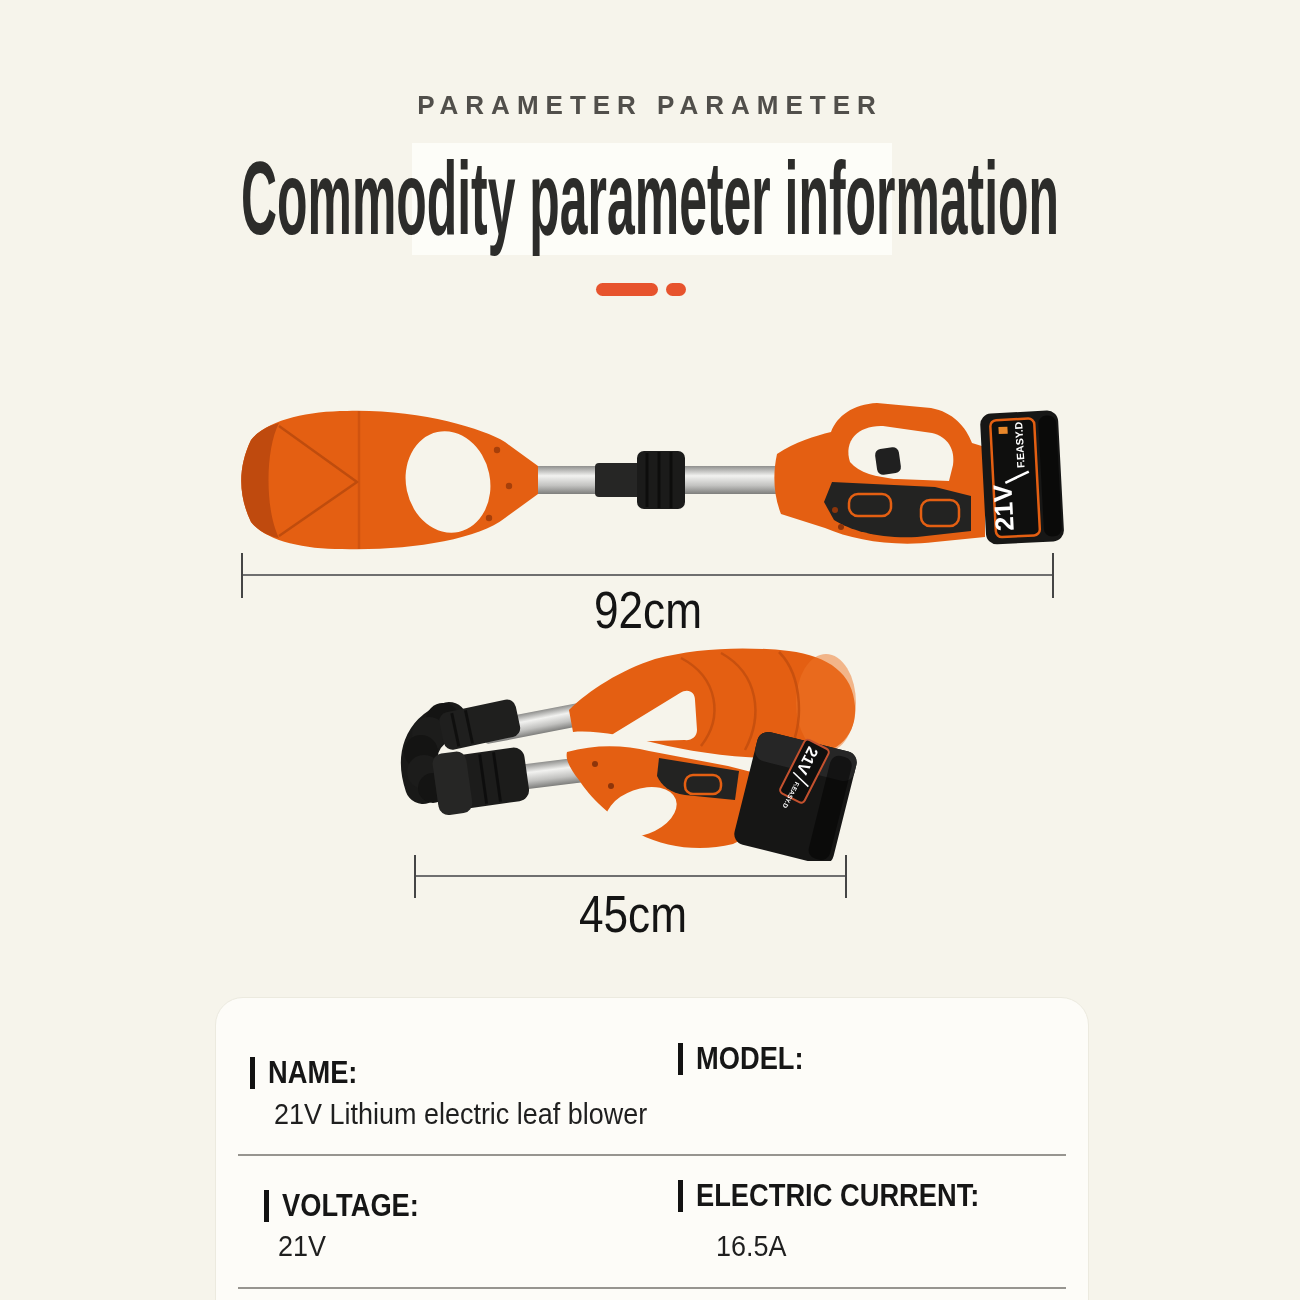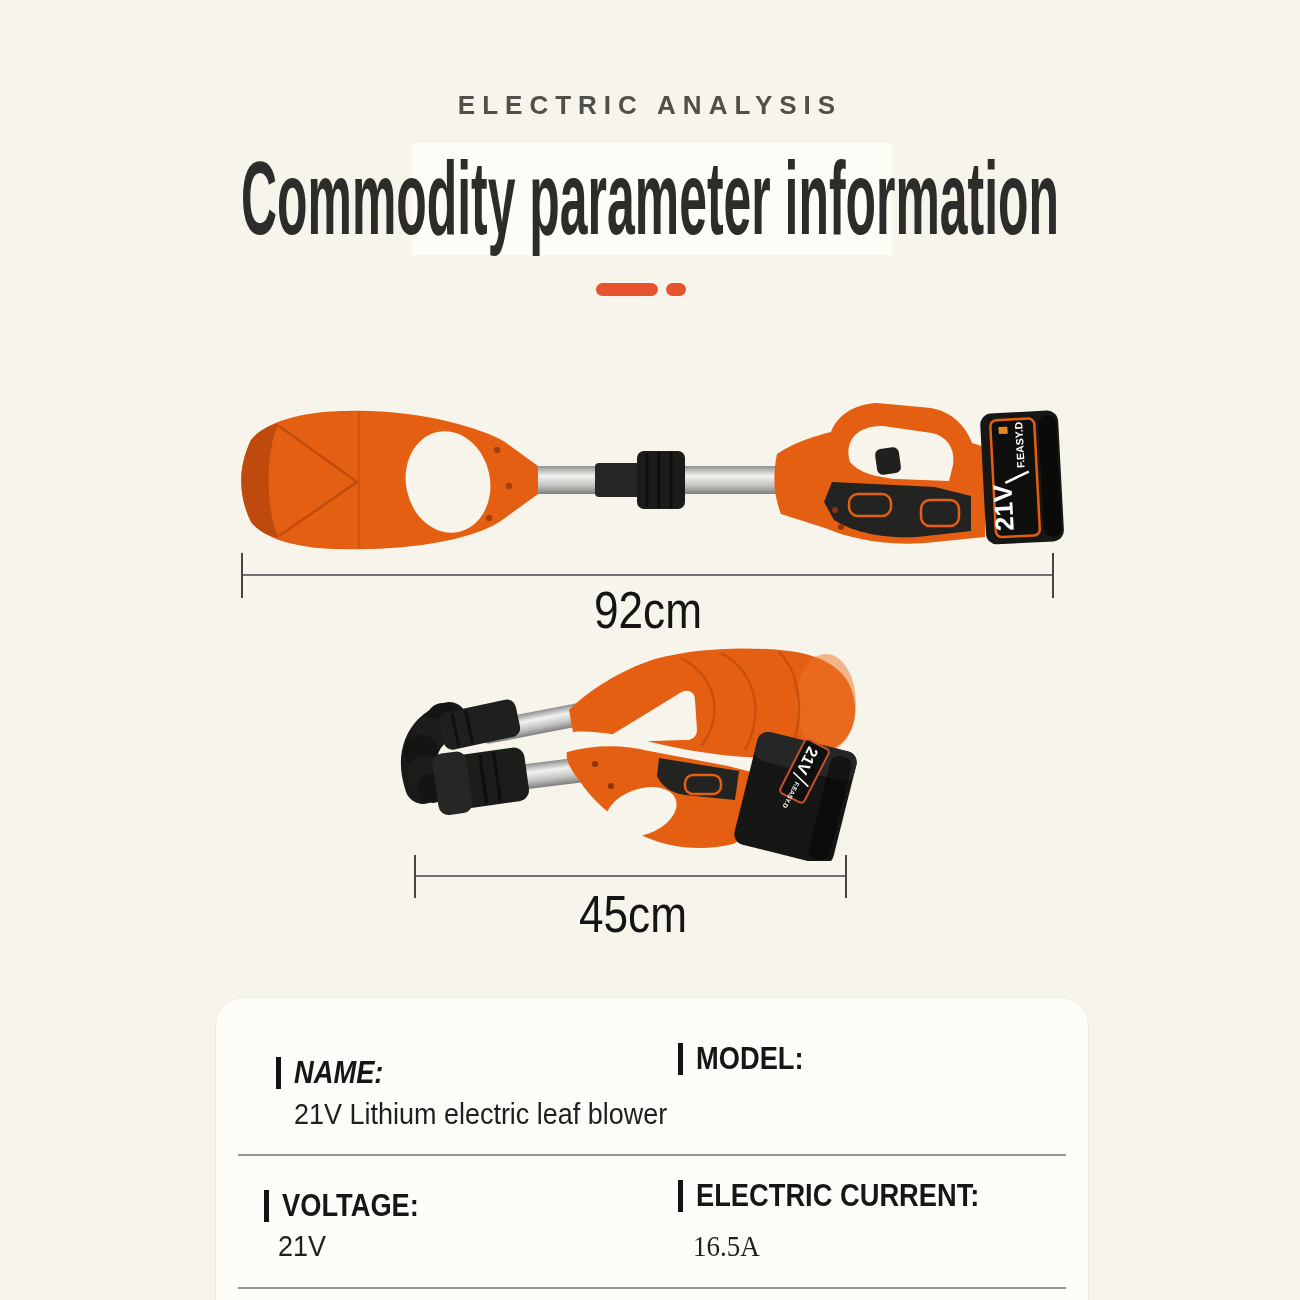--- a/index.html
+++ b/index.html
@@ -22,21 +22,21 @@
     display:inline-block;transform:scaleX(0.88);transform-origin:left center;}
   .spec-value{font-size:29px;color:#1f1f1f;white-space:nowrap;
     display:inline-block;transform:scaleX(0.93);transform-origin:left center;}
   .divider{height:2px;background:#979590;}
 </style>
 </head>
 <body>
 
 <div class="canvas">
 
-  <div class="abs eyebrow">ELECTRIC ANALYSIS</div>
+  <div class="abs eyebrow">PARAMETER PARAMETER</div>
 
   <div class="abs band"></div>
 
   <svg class="abs" style="left:230px;top:144px;" width="840" height="120">
     <text x="420" y="90" text-anchor="middle" textLength="818" lengthAdjust="spacingAndGlyphs" font-family="Liberation Sans, sans-serif" font-size="103" font-weight="bold" fill="#2c2c2a">Commodity parameter information</text>
   </svg>
 
   <div class="abs dash" style="left:596px;width:62px;"></div>
   <div class="abs dash" style="left:666px;width:20px;"></div>
 
@@ -165,50 +165,50 @@
     </g>
   </svg>
 
   <div class="abs dim-line" style="left:415px;top:875px;width:431px;"></div>
   <div class="abs dim-tick" style="left:414px;top:855px;height:43px;"></div>
   <div class="abs dim-tick" style="left:845px;top:855px;height:43px;"></div>
   <div class="abs dim-label" style="left:503px;top:884px;">45cm</div>
 
   <div class="abs card">
 
-    <div class="abs spec-label" style="left:60px;top:57px;font-style:italic;">
+    <div class="abs spec-label" style="left:34px;top:57px;">
       <div class="spec-bar"></div>
       <span class="spec-label-text">NAME:</span>
     </div>
     <div class="abs spec-label" style="left:462px;top:43px;">
       <div class="spec-bar"></div>
       <span class="spec-label-text">MODEL:</span>
     </div>
 
-    <div class="abs" style="left:78px;top:100px;">
+    <div class="abs" style="left:58px;top:100px;">
       <span class="spec-value">21V Lithium electric leaf blower</span>
     </div>
     <div class="abs" style="left:477px;top:100px;">
       <span class="spec-value"></span>
     </div>
 
     <div class="abs divider" style="left:22px;top:156px;width:828px;"></div>
 
     <div class="abs spec-label" style="left:48px;top:180px;margin-top:10px;">
       <div class="spec-bar"></div>
       <span class="spec-label-text">VOLTAGE:</span>
     </div>
     <div class="abs spec-label" style="left:462px;top:180px;">
       <div class="spec-bar"></div>
       <span class="spec-label-text">ELECTRIC CURRENT:</span>
     </div>
 
     <div class="abs" style="left:62px;top:232px;">
       <span class="spec-value">21V</span>
     </div>
-    <div class="abs" style="left:477px;top:232px;font-family:Liberation Serif, serif;">
+    <div class="abs" style="left:500px;top:232px;">
       <span class="spec-value">16.5A</span>
     </div>
 
     <div class="abs divider" style="left:22px;top:289px;width:828px;"></div>
   </div>
 
 </div>
 
 </body></html>

